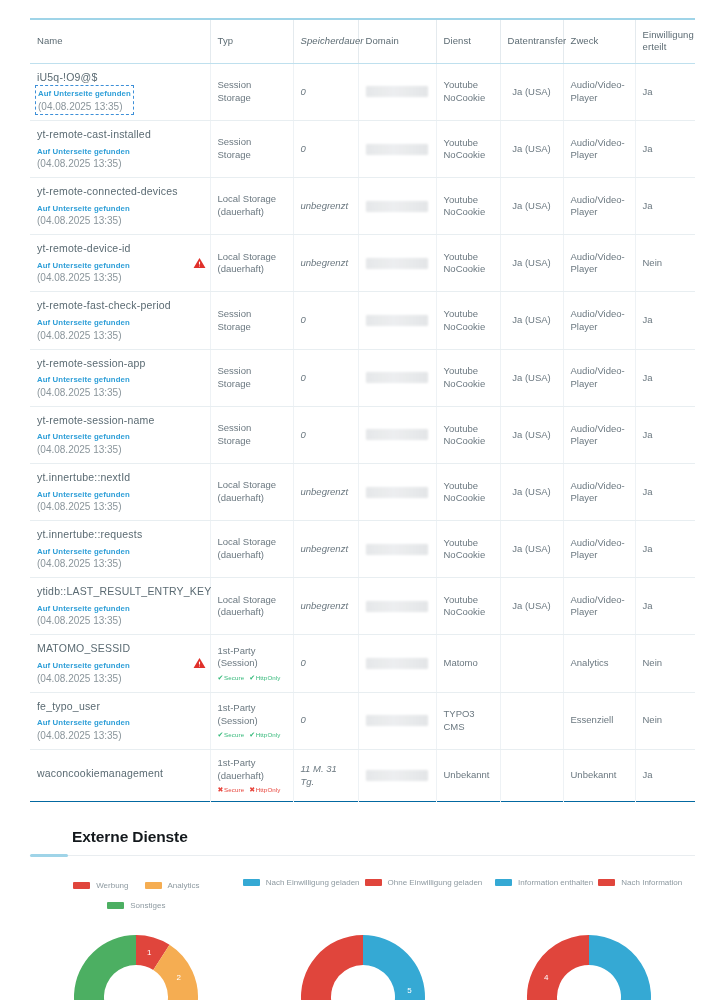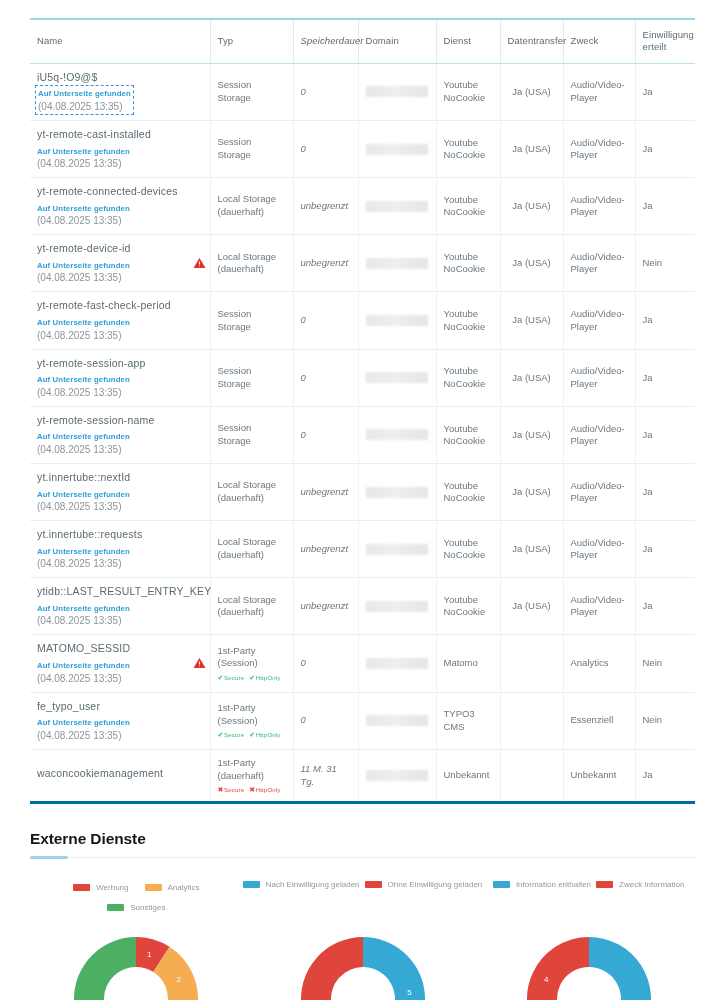--- a/index.html
+++ b/index.html
@@ -11,21 +11,21 @@
   }
   .page { width: 725px; height: 1000px; position: relative; padding: 0 30px; }
 
   
   .table-wrap { padding-top: 18px; }
   table.cookie-table {
     width: 665px;
     border-collapse: collapse;
     table-layout: fixed;
     border-top: 2px solid #9fd4e8;
-    border-bottom: 3px solid #0369a1;
+    border-bottom: 1px solid #0369a1;
   }
   table.cookie-table th {
     font-size: 9.5px;
     font-weight: 400;
     color: #5c6b73;
     text-align: left;
     vertical-align: middle;
     padding: 9px 7px;
     height: 44px;
     border-bottom: 1px solid #bfe0ee;
@@ -81,21 +81,21 @@
   .flag .mk { font-size: 7px; margin-right: .5px; }
   .redacted {
     display: block; height: 11px; width: 62px;
     background: linear-gradient(90deg,#e4e6e8 0%,#eceef0 45%,#e2e4e6 100%);
     border-radius: 1px; filter: blur(1.1px); opacity: .95;
   }
 
   
   .section-head { margin-top: 26px; }
   .section-title {
-    font-size: 15.5px; font-weight: 700; color: #13181c; letter-spacing: -.1px;
+    font-size: 15.5px; font-weight: 700; color: #13181c; letter-spacing: -.1px; margin-left: 42px;
   }
   .title-rule { margin-top: 9px; height: 1px; background: #e9edf0; position: relative; }
   .title-rule:after {
     content: ""; position: absolute; left: 0; top: -1px;
     width: 38px; height: 3px; background: #9fd4e8; border-radius: 2px;
   }
 
   
   .charts { display: flex; margin-top: 22px; }
   .chart-col { flex: 1; display: flex; flex-direction: column; align-items: center; }
@@ -418,21 +418,21 @@
         </div>
       </div>
       <div class="chart-col">
         <div class="legend stack">
           <div class="legend-item">
             <span class="swatch" style="background:#35a9d4"></span>
             <span>Information enthalten</span>
           </div>
           <div class="legend-item">
             <span class="swatch" style="background:#e0453c"></span>
-            <span>Zweck Information</span>
+            <span>Nach Information</span>
           </div>
         </div>
         <div class="donut">
           <svg width="150" height="150" viewBox="0 0 150 150">
             <path d="M75 13 A62 62 0 1 1 28.143526390035994 115.60136550460768 L50.81601362066374 95.95554348624913 A32 32 0 1 0 75 43 Z" fill="#35a9d4"></path>
             <text class="slice-label" x="117.75270378166238" y="97.52450561108866" text-anchor="middle">7</text>
             <path d="M28.143526390035994 115.60136550460768 A62 62 0 0 1 74.99999999999999 13 L75 43 A32 32 0 0 0 50.81601362066374 95.95554348624913 Z" fill="#e0453c"></path>
             <text class="slice-label" x="32.24729621833763" y="58.47549438891136" text-anchor="middle">4</text>
           </svg>
         </div>

